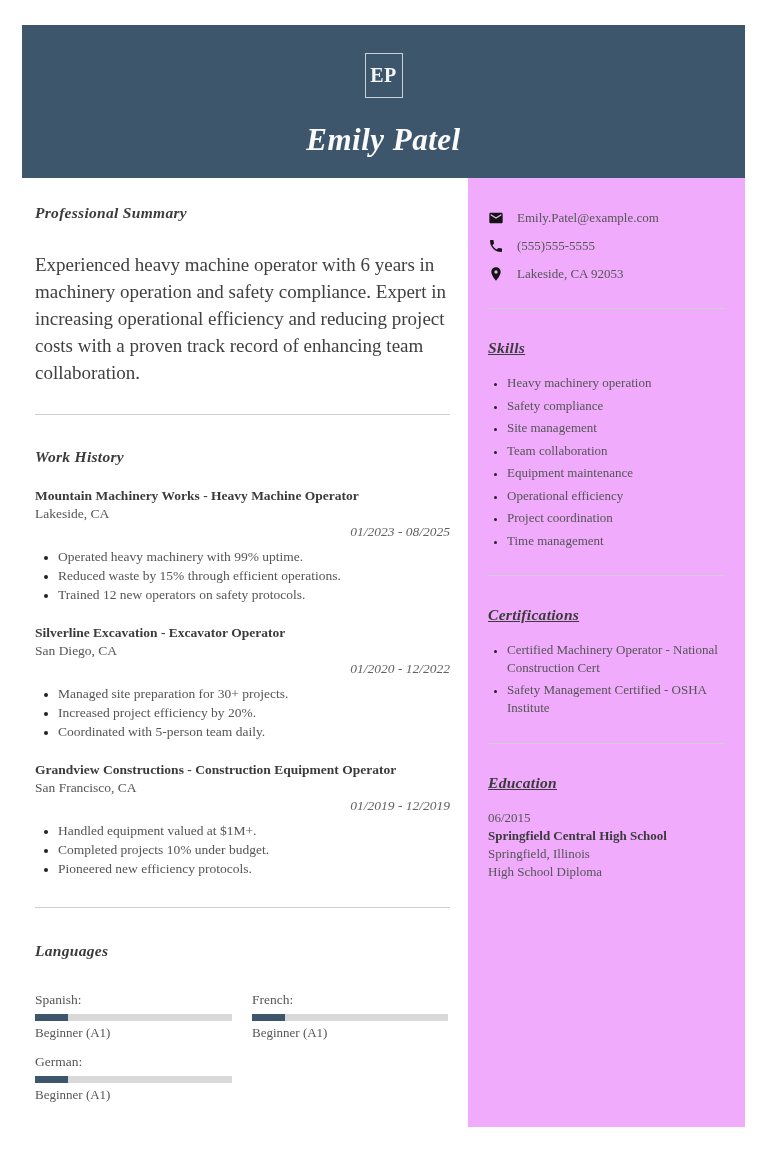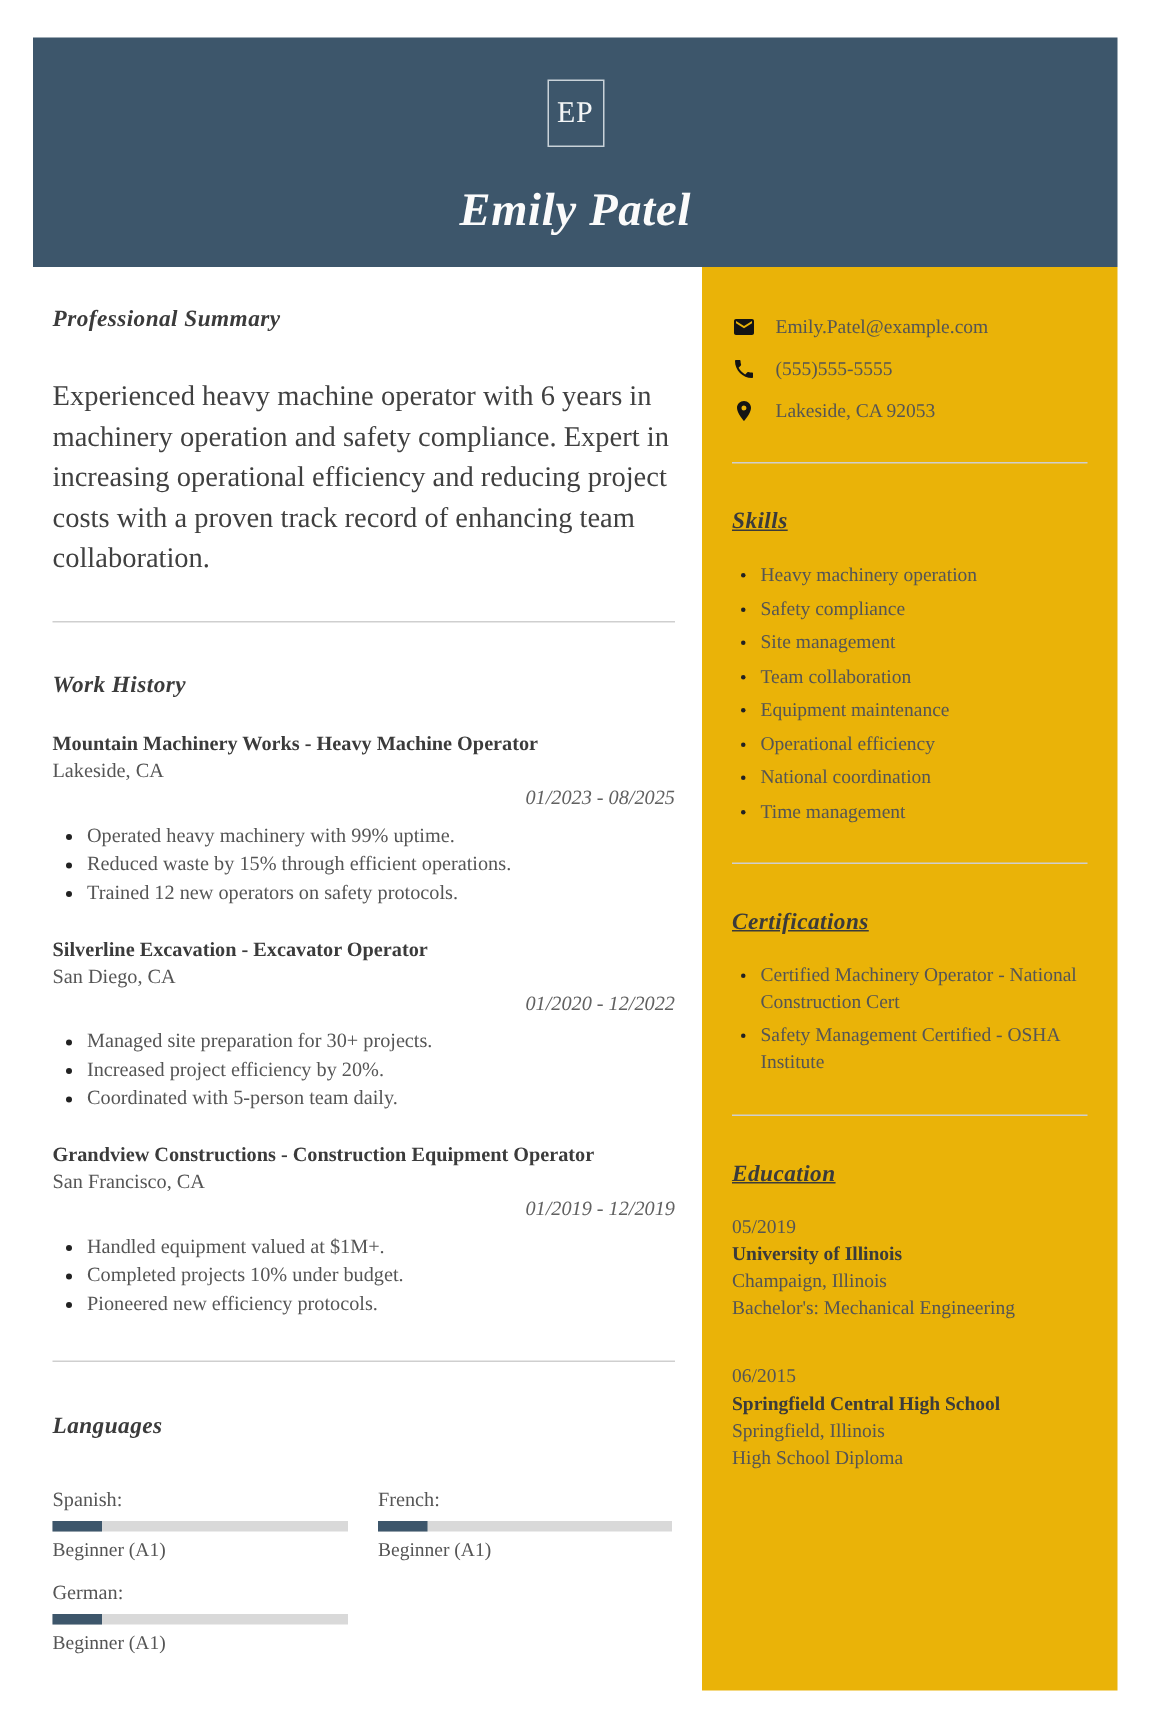--- a/index.html
+++ b/index.html
@@ -5,28 +5,28 @@
   * { margin:0; padding:0; box-sizing:border-box; }
   html,body { width:768px; height:1152px; background:#ffffff; }
   body { font-family:"Liberation Serif","DejaVu Serif",serif; color:#4d4d4d; }
   .page { position:relative; width:768px; height:1152px; background:#fff; overflow:hidden; }
 
   
   .header { position:absolute; left:22px; top:25px; width:723px; height:153px;
             background:#3d566b; text-align:center; }
   .monogram { width:38px; height:45px; border:1px solid #c9d2d9; margin:28px auto 0;
               display:flex; align-items:center; justify-content:center;
-              color:#f4f6f7; font-size:20px; letter-spacing:0.5px; }
+              color:#f4f6f7; font-size:20px; letter-spacing:0.5px;font-weight:bold; }
   .name { margin-top:24px; color:#fbfbfb; font-size:31px; font-weight:bold; font-style:italic;
           letter-spacing:0.5px; }
 
   
   .columns { position:absolute; left:22px; top:178px; width:723px; display:flex; align-items:stretch; }
   .col-left { width:446px; padding:26px 18px 0 13px; }
-  .col-right { width:277px; min-height:949px; background:#eab308; padding:26px 20px 0 20px; }
+  .col-right { width:277px; min-height:949px; background:#f0abfc; padding:26px 20px 0 20px; }
 
   h2.sec { font-size:15.5px; font-weight:bold; font-style:italic; color:#3b3b3b; letter-spacing:0.3px; }
   .divider { border:none; border-top:1px solid #cfcfcf; height:0; }
   .col-left .divider { margin:27px 0 0 0; }
   .col-right .divider { margin:26px 0 0 0; }
 
   
   .summary-text { margin-top:30px; font-size:19px; line-height:1.42; color:#404040; }
   .work-head { margin-top:33px; }
   .job { margin-top:22px; }
@@ -180,42 +180,36 @@
       <hr class="divider">
 
       <h2 class="sec side-sec">Skills</h2>
       <ul class="side-list">
         <li>Heavy machinery operation</li>
         <li>Safety compliance</li>
         <li>Site management</li>
         <li>Team collaboration</li>
         <li>Equipment maintenance</li>
         <li>Operational efficiency</li>
-        <li>National coordination</li>
+        <li>Project coordination</li>
         <li>Time management</li>
       </ul>
 
       <hr class="divider">
 
       <h2 class="sec side-sec">Certifications</h2>
       <ul class="side-list">
         <li>Certified Machinery Operator - National Construction Cert</li>
         <li>Safety Management Certified - OSHA Institute</li>
       </ul>
 
       <hr class="divider">
 
       <h2 class="sec side-sec">Education</h2>
 
-      <div class="edu-item">
-        <div class="edu-date">05/2019</div>
-        <div class="edu-school">University of Illinois</div>
-        <div class="edu-loc">Champaign, Illinois</div>
-        <div class="edu-degree">Bachelor's: Mechanical Engineering</div>
-      </div>
 
       <div class="edu-item">
         <div class="edu-date">06/2015</div>
         <div class="edu-school">Springfield Central High School</div>
         <div class="edu-loc">Springfield, Illinois</div>
         <div class="edu-degree">High School Diploma</div>
       </div>
 
     </div>
   </div>

